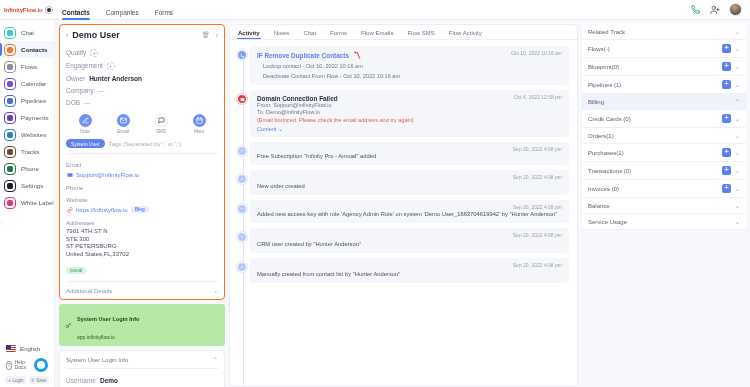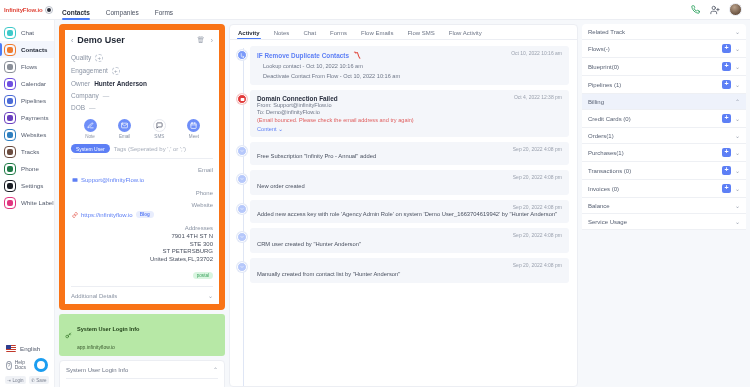--- a/index.html
+++ b/index.html
@@ -111,23 +111,22 @@
     font-size: 4.5px; color: #7a8190; display: flex; align-items: center;
     justify-content: center; gap: 1.5px; cursor: pointer;
   }
 
   
   .contact-col {
     width: 174px; flex: 0 0 174px; background: #f6f8fb;
     padding: 4px 4px 0 4px; overflow: hidden; position: relative;
   }
   .card {
-    background: #fff; border: 6px solid #f97316; border-radius: 4px;
+    background: #fff; border: 1px solid #f97316; border-radius: 4px;
     padding: 5px 6px;
-    text-align: right;
   }
   .card-head { display: flex; align-items: center; gap: 4px; margin-bottom: 6px; }
   .back-chev { font-size: 7px; color: #8b94a4; cursor: pointer; }
   .contact-name { font-size: 9px; font-weight: 700; color: #1f2633; }
   .head-actions { margin-left: auto; display: flex; align-items: center; gap: 6px; }
   .head-ic { font-size: 6.5px; color: #9aa1ae; cursor: pointer; }
 
   .kv { display: flex; align-items: center; gap: 4px; padding: 2.5px 0; }
   .kv-k { font-size: 6.5px; color: #8b94a4; }
   .kv-v { font-size: 6.5px; color: #2a3040; font-weight: 700; }

